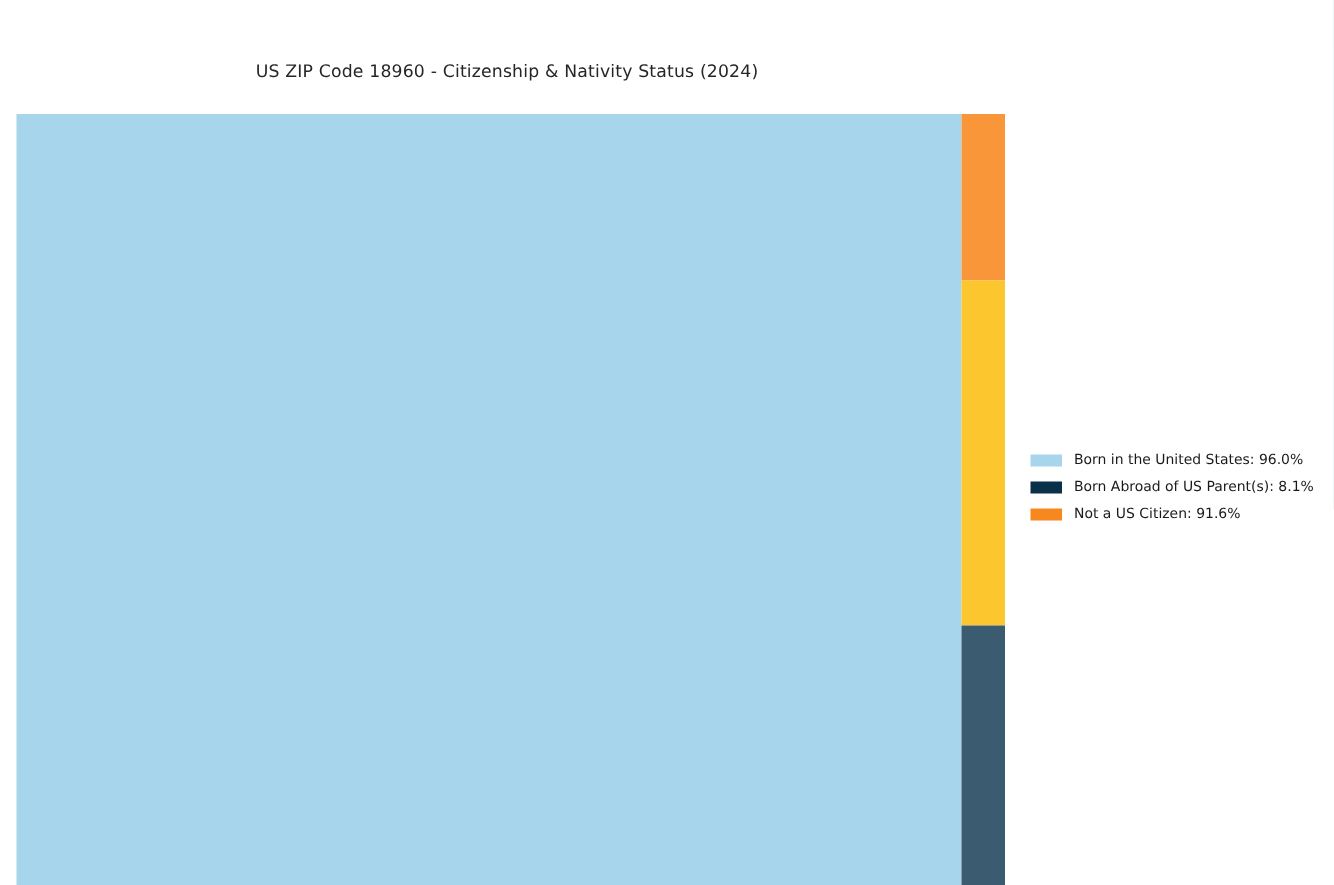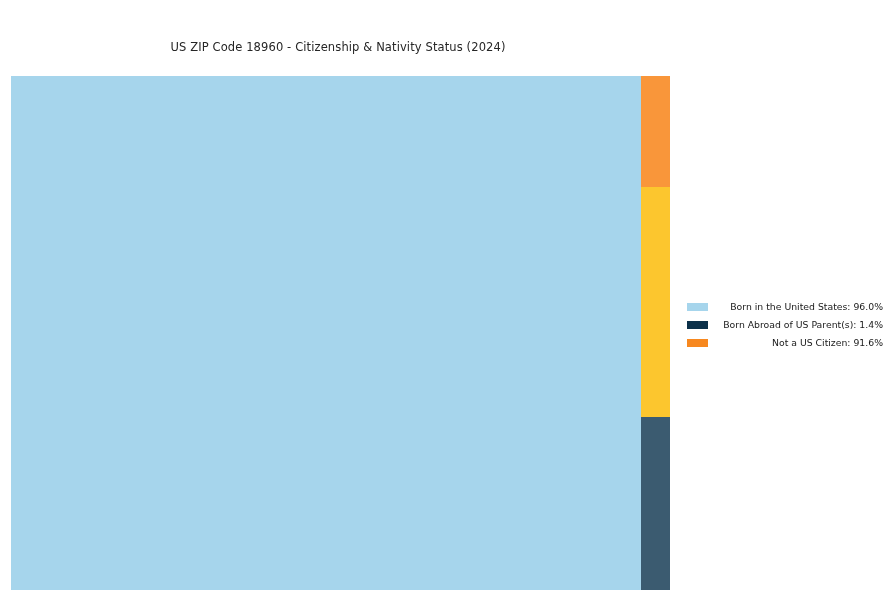--- a/index.html
+++ b/index.html
@@ -47,21 +47,20 @@
   #legend {
     position: absolute;
     left: 687px;
     top: 266px;
     width: 196px;
   }
   .legend-row {
     display: flex;
     align-items: center;
     height: 18px;
-    justify-content: space-between;
   }
   .legend-swatch {
     width: 21px;
     height: 8px;
     flex: 0 0 auto;
   }
   .legend-label {
     margin-left: 8px;
     font-size: 9.3px;
     color: #1a1a1a;
@@ -84,21 +83,21 @@
       <div class="tile" style="left: 630px; top: 524px; width: 29px; height: 12px; background: rgb(79, 180, 205);"></div>
     </div>
 
   <div id="legend">
       <div class="legend-row">
         <span class="legend-swatch" style="background: rgb(166, 213, 236);"></span>
         <span class="legend-label">Born in the United States: 96.0%</span>
       </div>
       <div class="legend-row">
         <span class="legend-swatch" style="background: rgb(11, 48, 73);"></span>
-        <span class="legend-label">Born Abroad of US Parent(s): 1.4%</span>
+        <span class="legend-label">Born Abroad of US Parent(s): 8.1%</span>
       </div>
       <div class="legend-row">
         <span class="legend-swatch" style="background: rgb(247, 136, 31);"></span>
         <span class="legend-label">Not a US Citizen: 91.6%</span>
       </div>
     </div>
 
 </div>
 
 </body></html>

